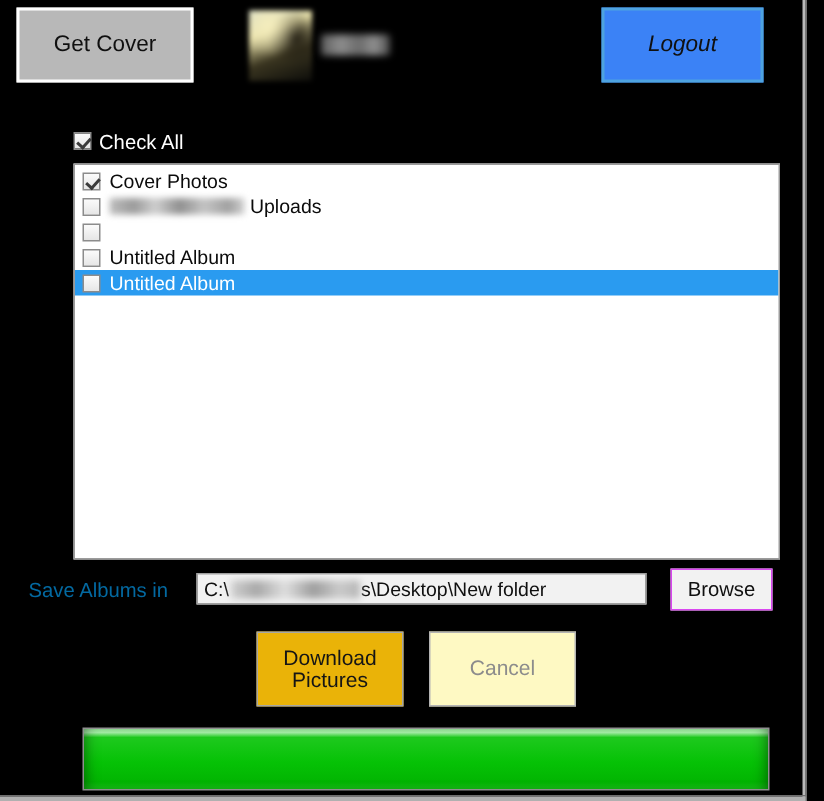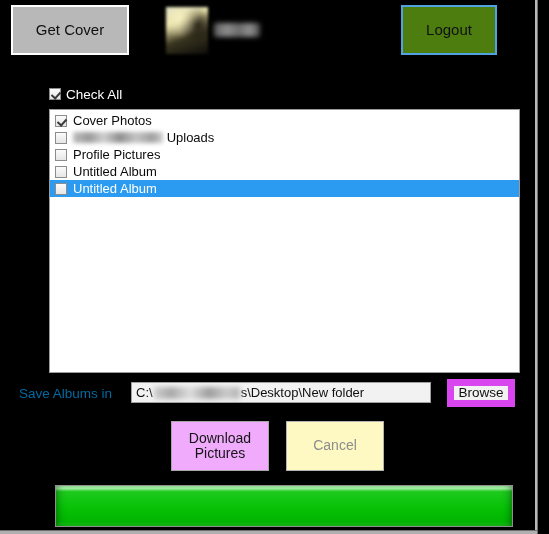--- a/index.html
+++ b/index.html
@@ -88,24 +88,25 @@
     top: 5px;
     width: 118px;
     height: 50px;
     border: 2px solid #ffffff;
     background: #b8b8b8;
   }
 
   #logout-button {
     left: 401px;
     top: 5px;
-    width: 96px;
+    width: 108px;
     height: 50px;
     border: 2px solid #4ea3e0;
-    background: #4d7c0f;
+    background: #3b82f6;
+    font-style: italic;
   }
 
   
   #profile-badge {
     position: absolute;
     left: 166px;
     top: 5px;
     width: 120px;
     height: 50px;
     display: flex;
@@ -255,31 +256,31 @@
     color: transparent;
     font-size: 0;
     flex: 0 0 auto;
   }
   #browse-button {
     left: 447px;
     top: 379px;
     width: 68px;
     height: 28px;
     background: #f2f2f2;
-    border: 7px solid #d946ef;
+    border: 1px solid #d946ef;
     font-size: 13.5px;
     color: #101010;
   }
 
   #download-button {
     left: 171px;
     top: 421px;
     width: 98px;
     height: 50px;
-    background: #f0abfc;
+    background: #eab308;
     border: 1px solid #a6a6a6;
     font-size: 14px;
     color: #151515;
     flex-direction: column;
   }
   #download-button span { display: block; }
 
   #cancel-button {
     left: 286px;
     top: 421px;
@@ -344,21 +345,20 @@
     <div class="album-row">
       <span class="cb checked"></span>
       <span class="album-label">Cover Photos</span>
     </div>
     <div class="album-row">
       <span class="cb"></span>
       <span class="album-label redacted"><span class="blur" style="width:90px"></span> <span>Uploads</span></span>
     </div>
     <div class="album-row">
       <span class="cb"></span>
-      <span class="album-label">Profile Pictures</span>
     </div>
     <div class="album-row">
       <span class="cb"></span>
       <span class="album-label">Untitled Album</span>
     </div>
     <div class="album-row selected">
       <span class="cb"></span>
       <span class="album-label">Untitled Album</span>
     </div>
   </div>

